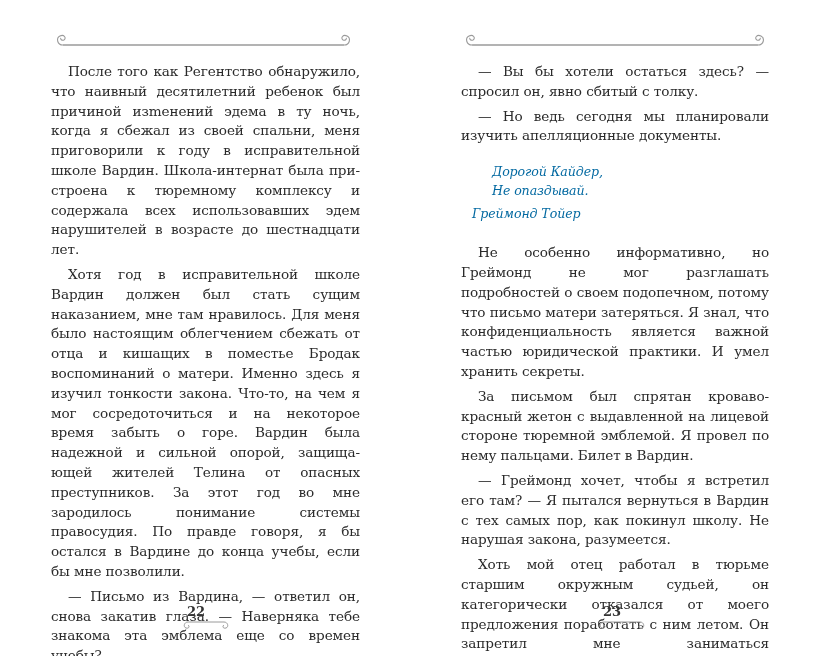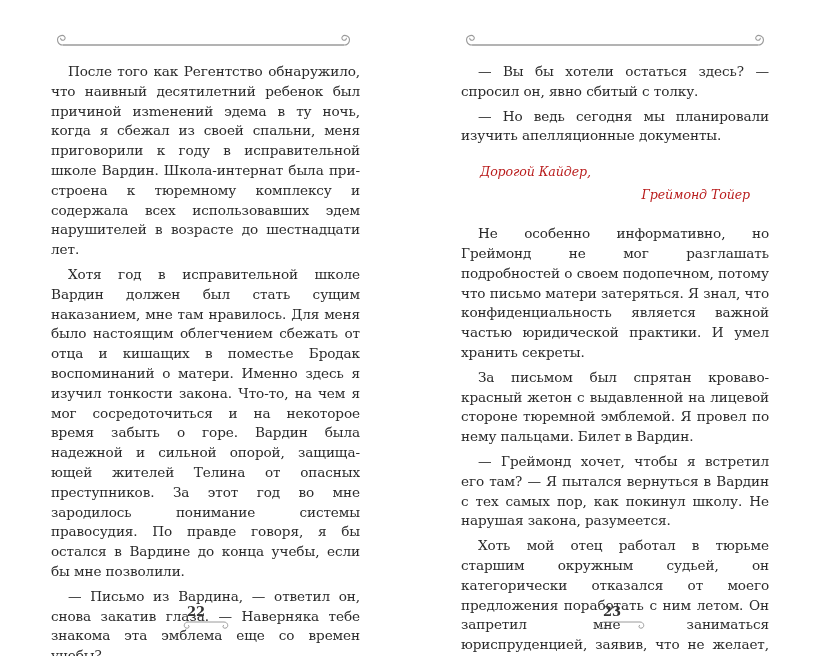--- a/index.html
+++ b/index.html
@@ -11,25 +11,25 @@
   .top-rule { position: absolute; top: 33px; height: 16px; }
   .page.left .top-rule { left: 55px; width: 297px; }
   .page.right .top-rule { left: 54px; width: 302px; }
   .top-rule svg, .num-rule svg { display: block; width: 100%; height: 100%; }
   .text { position: absolute; top: 57px; font-size: 13.6px; line-height: 19.8px;
           text-align: justify; hyphens: manual; letter-spacing: -0.1px; }
   .page.left .text { left: 46px; width: 319px; }
   .page.right .text { left: 46px; width: 318px; }
   .text p { margin: 5px; text-indent: 17px; }
   .text p.last-left { text-align-last: left; }
-  .letter { position: relative; margin: 16px 0 20px 4px; font-family: "DejaVu Serif", serif;
-            font-style: italic; font-size: 12.6px; line-height: 19px; color: #b91c1c; }
+  .letter { position: relative; margin: 16px 0 20px 16px; font-family: "DejaVu Serif", serif;
+            font-style: italic; font-size: 12.6px; line-height: 19px; color: #0369a1; }
   .letter .l1, .letter .l2, .letter .l4 { padding-left: 20px; display: block; }
   .letter .l3 { padding-left: 2px; display: block; }
-  .letter .sig { display: block; text-align: right; padding-right: 24px; margin-top: 4px; }
+  .letter .sig { display: block; padding-right: 24px; margin-top: 4px; }
   .page-num { position: absolute; top: 604px; font-size: 13px; font-weight: bold;
               text-align: center; width: 60px; color: #333; }
   .page.left .page-num { left: 166px; }
   .page.right .page-num { left: 172px; }
   .num-rule { position: absolute; top: 619px; width: 48px; height: 12px; }
   .page.left .num-rule { left: 182px; }
   .page.right .num-rule { left: 188px; }
 </style>
 </head>
 <body>
@@ -69,20 +69,21 @@
       <path d="M292 12 C298 12 299 5 295 3 C291 1 288 5 291 7 C293 8 295 6 294 5" stroke="#9a9a9a" stroke-width="1.1" fill="none"></path>
     </svg>
   </div>
 
   <div class="text">
     <p>— Вы бы хотели остаться здесь? — спросил он, явно сбитый с толку.</p>
     <p>— Но ведь сегодня мы планировали изучить апелляционные документы.</p>
 
     <div class="letter">
       <span class="l1">Дорогой Кайдер,</span>
+      <span class="l4">Не опаздывай.</span>
       <span class="sig">Греймонд Тойер</span>
     </div>
 
     <p>Не особенно информативно, но Греймонд не мог разглашать подробностей о своем подопеч­ном, потому что письмо матери затеряться. Я знал, что конфиденциальность является важной частью юридической практики. И умел хранить секреты.</p>
     <p>За письмом был спрятан кроваво-красный же­тон с выдавленной на лицевой стороне тюремной эмблемой. Я провел по нему пальцами. Билет в Вардин.</p>
     <p>— Греймонд хочет, чтобы я встретил его там? — Я пытался вернуться в Вардин с тех самых пор, как покинул школу. Не нарушая закона, разуме­ется.</p>
     <p>Хоть мой отец работал в тюрьме старшим окружным судьей, он категорически отказался от моего предложения поработать с ним летом. Он запретил мне заниматься юриспруденцией, зая­вив, что не желает, чтобы кто-то из его детей был связан с Вардином. Он хотел забыть о том, что</p>
   </div>
 
   <div class="page-num">23</div>

